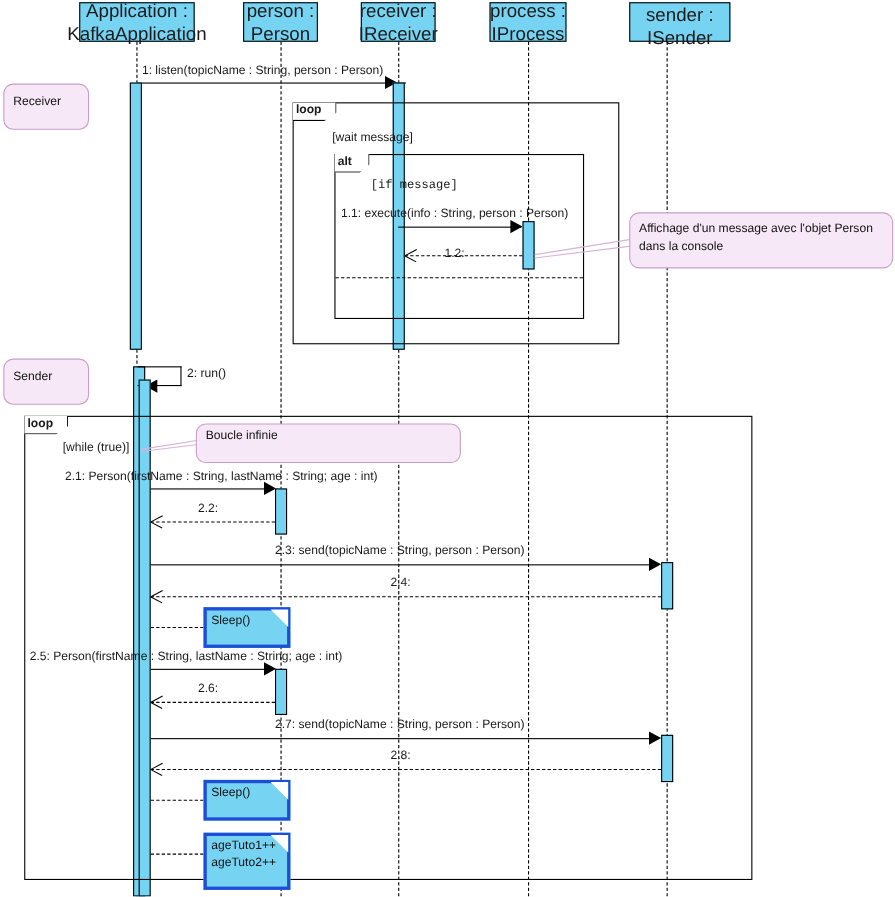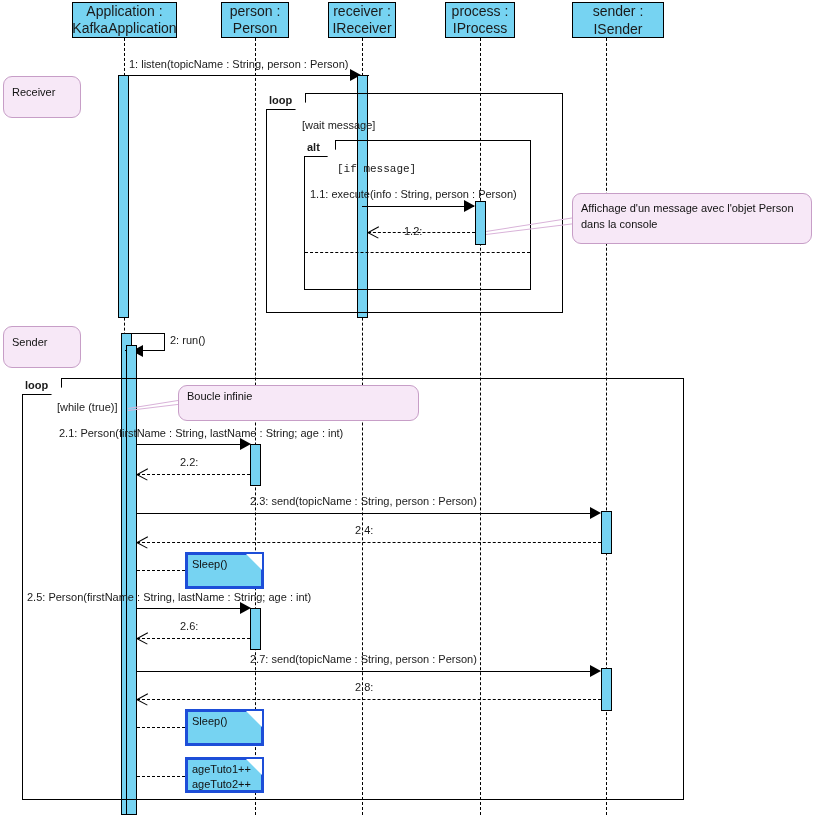--- a/index.html
+++ b/index.html
@@ -5,21 +5,21 @@
   html,body{margin:0;padding:0;background:#ffffff;}
   body{width:814px;height:815px;position:relative;
        font-family:"Liberation Sans","DejaVu Sans",sans-serif;
        font-size:11px;color:#1a1a1a;overflow:hidden;}
   #stage{position:absolute;left:0;top:0;width:814px;height:815px;}
 
   
   .head{position:absolute;background:#76d3f2;border:1px solid #000;
         box-sizing:border-box;display:flex;flex-direction:column;
         align-items:center;justify-content:center;line-height:1.25;
-        font-size:14px;text-align:center;}
+        font-size:17px;text-align:center;}
   .head span{display:block;white-space:nowrap;}
 
   
   .stem{position:absolute;width:0;border-left:1px dashed #000;}
 
   
   .act{position:absolute;background:#76d3f2;border:1px solid #000;
        box-sizing:border-box;}
 
   
@@ -207,19 +207,19 @@
   <div class="msg ret" style="left:137px;top:699px;width:464px;"></div>
   <div class="arrowOpen" style="left:137px;top:693px;"></div>
 
   <div class="nlink" style="left:137px;top:727px;width:48px;"></div>
   <div class="bnote" style="left:185px;top:709px;width:79px;height:37px;">
     <div class="foldtri"></div>
     <span>Sleep()</span>
   </div>
 
   <div class="nlink" style="left:137px;top:776px;width:48px;"></div>
-  <div class="bnote" style="left:185px;top:757px;width:79px;height:36px;">
+  <div class="bnote" style="left:185px;top:757px;width:79px;height:52px;">
     <div class="foldtri"></div>
     <div>ageTuto1++</div>
     <div>ageTuto2++</div>
   </div>
 
 </div>
 
 </body></html>

